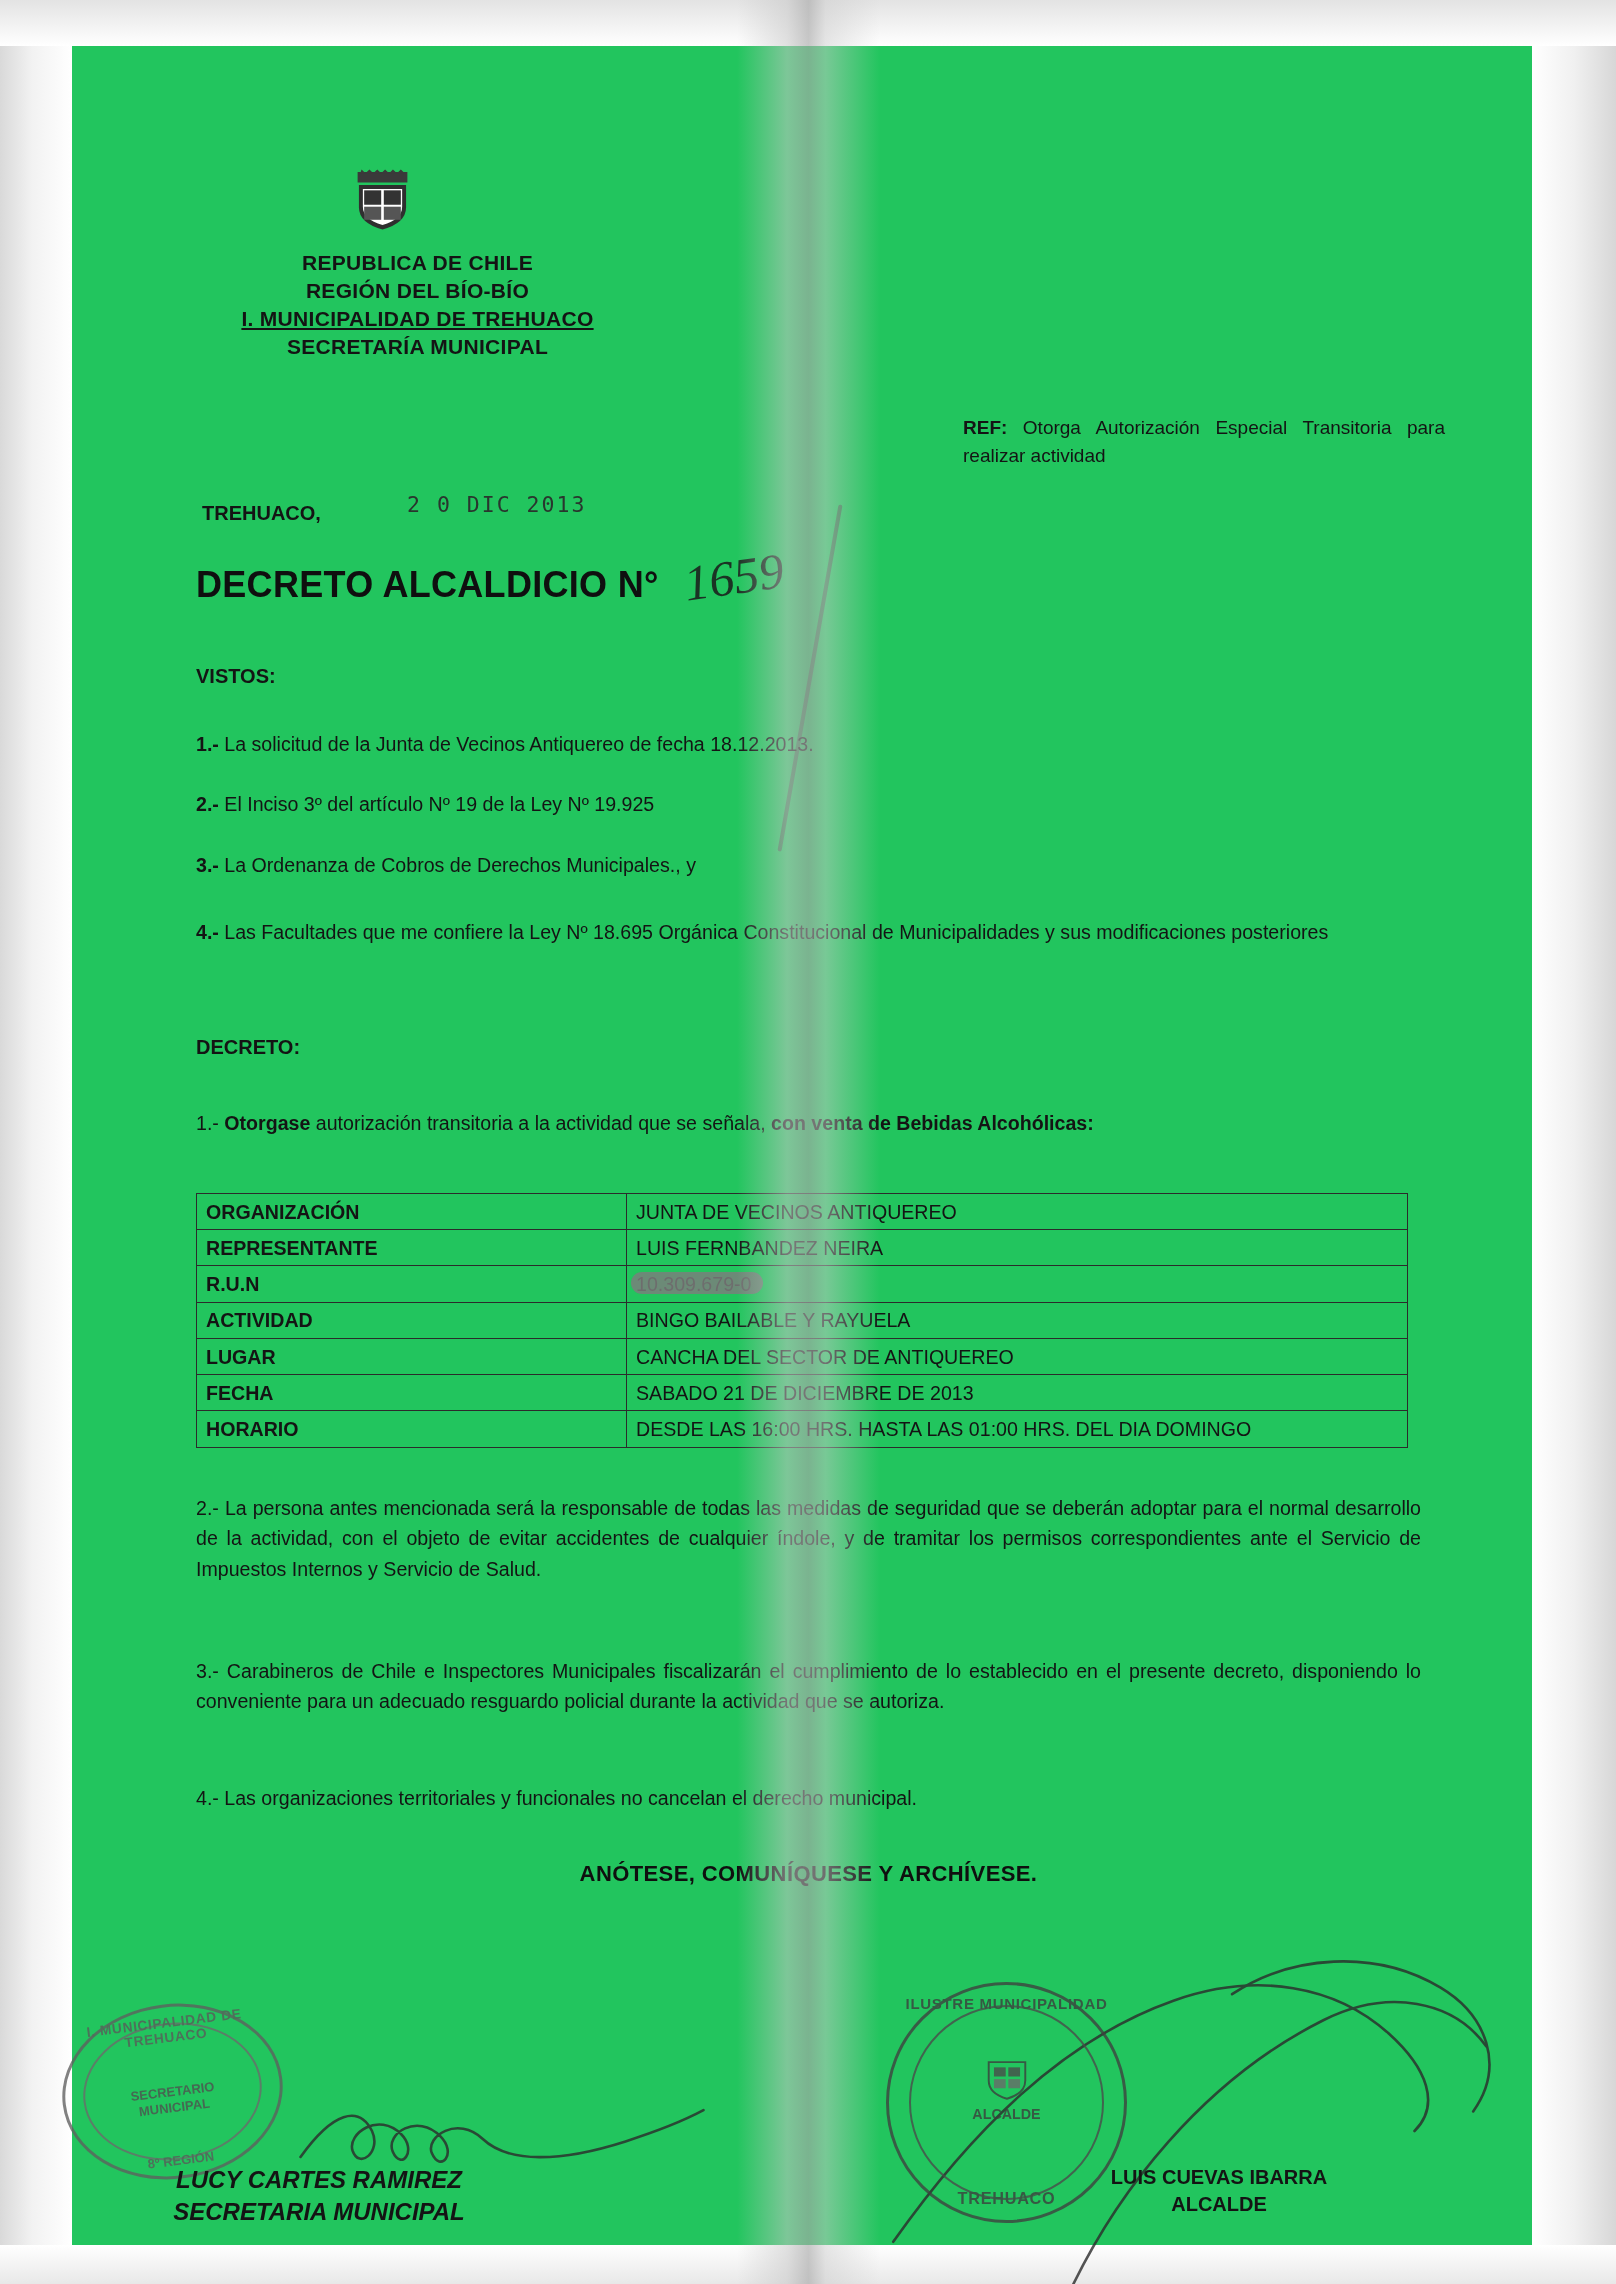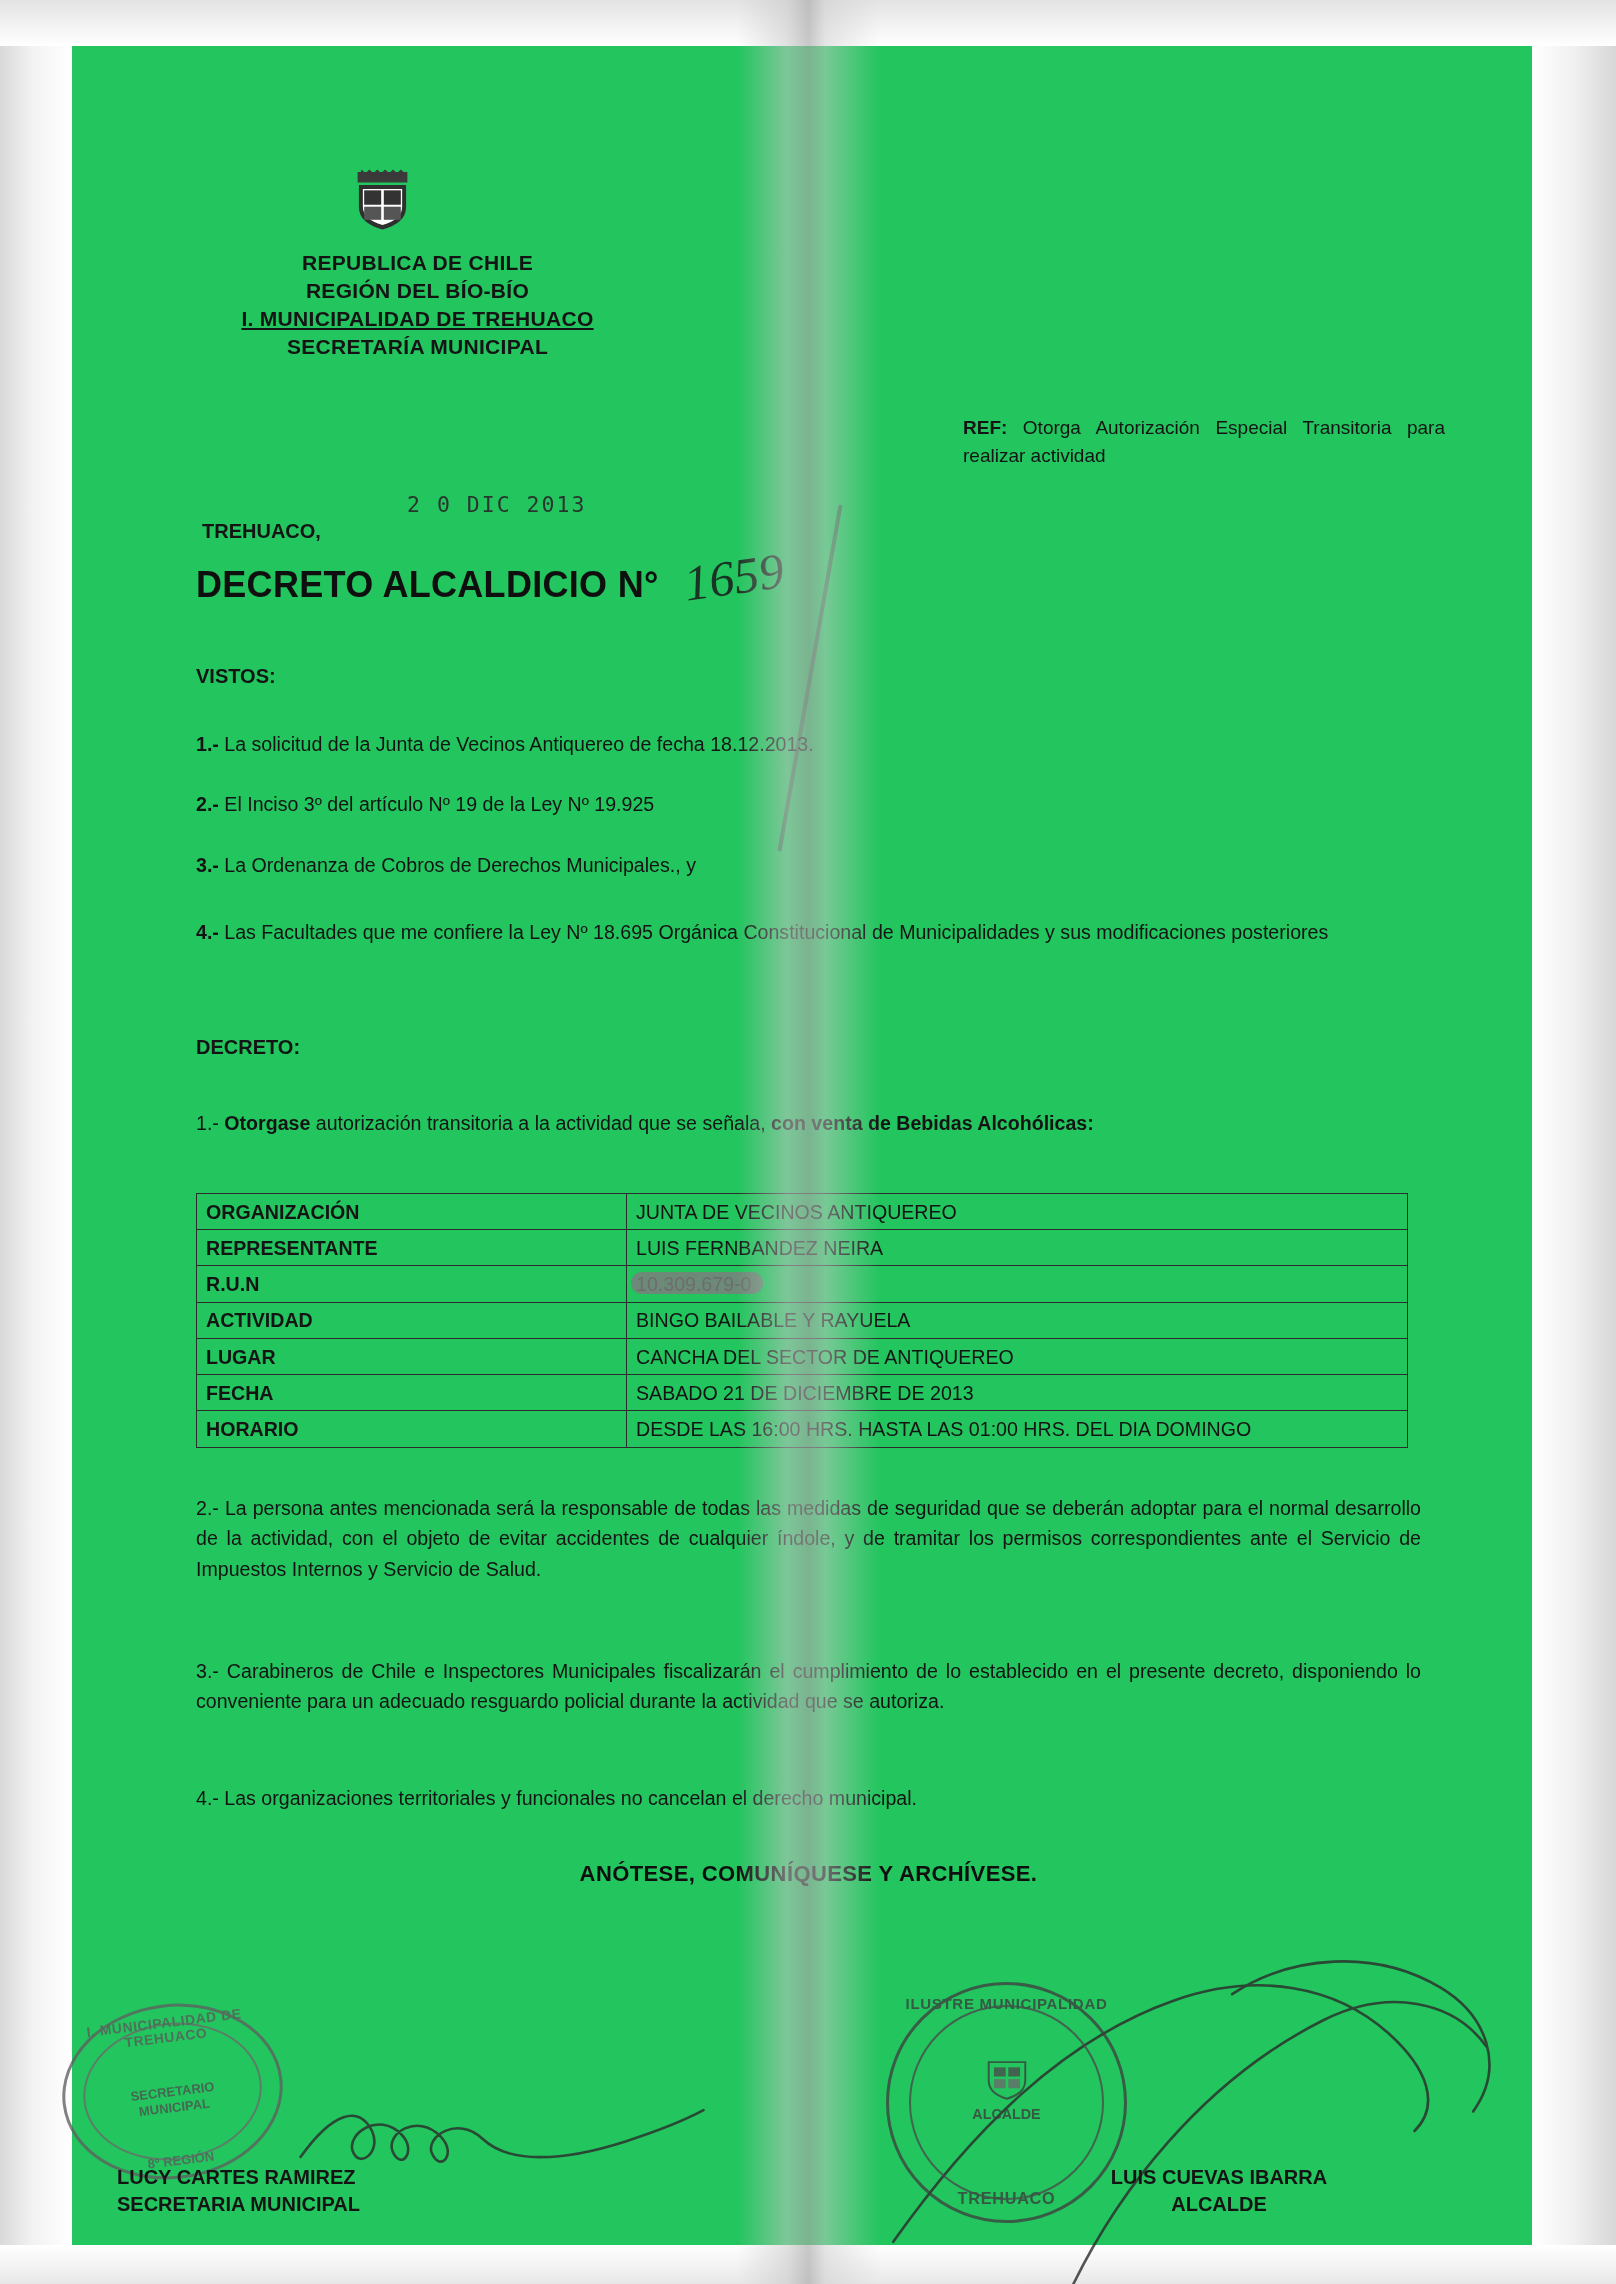--- a/index.html
+++ b/index.html
@@ -93,21 +93,21 @@
     font-size: 19px;
     line-height: 1.45;
     text-align: justify;
     color: #141414;
   }
   .ref-block b { font-weight: bold; }
 
   .city-line {
     position: absolute;
     left: 202px;
-    top: 520px;
+    top: 502px;
     font-size: 20px;
     font-weight: bold;
     color: #141414;
   }
   .date-stamp {
     position: absolute;
     left: 407px;
     top: 492px;
     font-size: 21.5px;
     letter-spacing: 2px;
@@ -246,25 +246,26 @@
     letter-spacing: 0.4px;
     color: #0f0f0f;
   }
 
   
   .sig-left-name {
     position: absolute;
     left: 117px;
     top: 2164px;
     width: 404px;
-    text-align: left;
-    font-size: 20px;
+    text-align: center;
+    font-size: 24px;
     font-weight: bold;
     line-height: 1.35;
     color: #141414;
+    font-style: italic;
   }
   .sig-right-name {
     position: absolute;
     left: 1017px;
     top: 2164px;
     width: 404px;
     text-align: center;
     font-size: 20px;
     font-weight: bold;
     line-height: 1.35;

